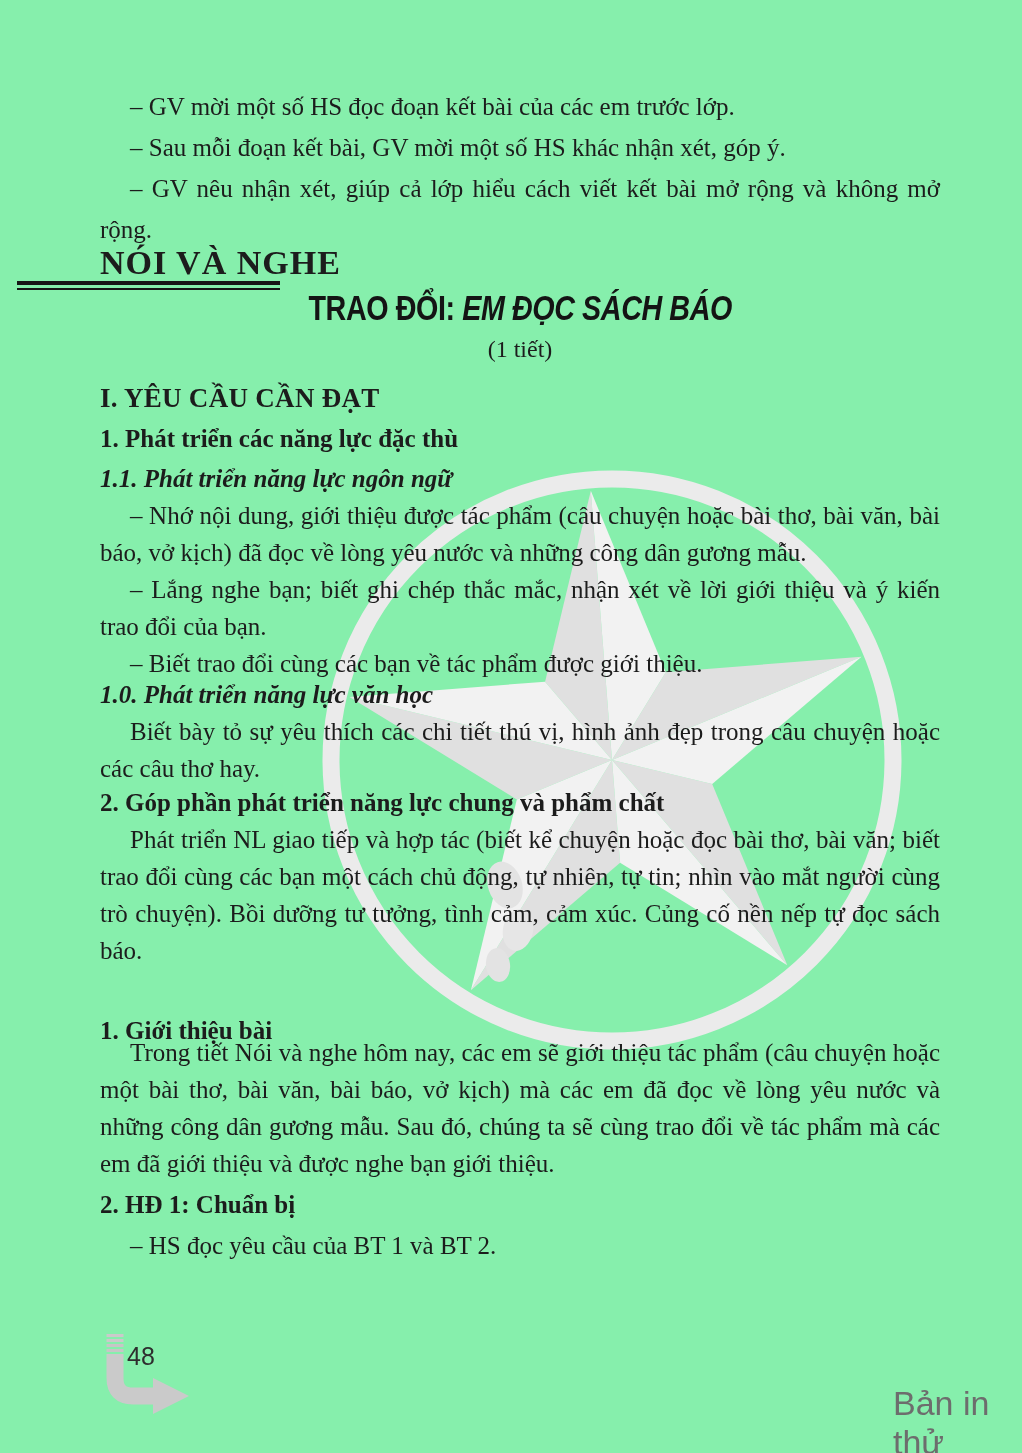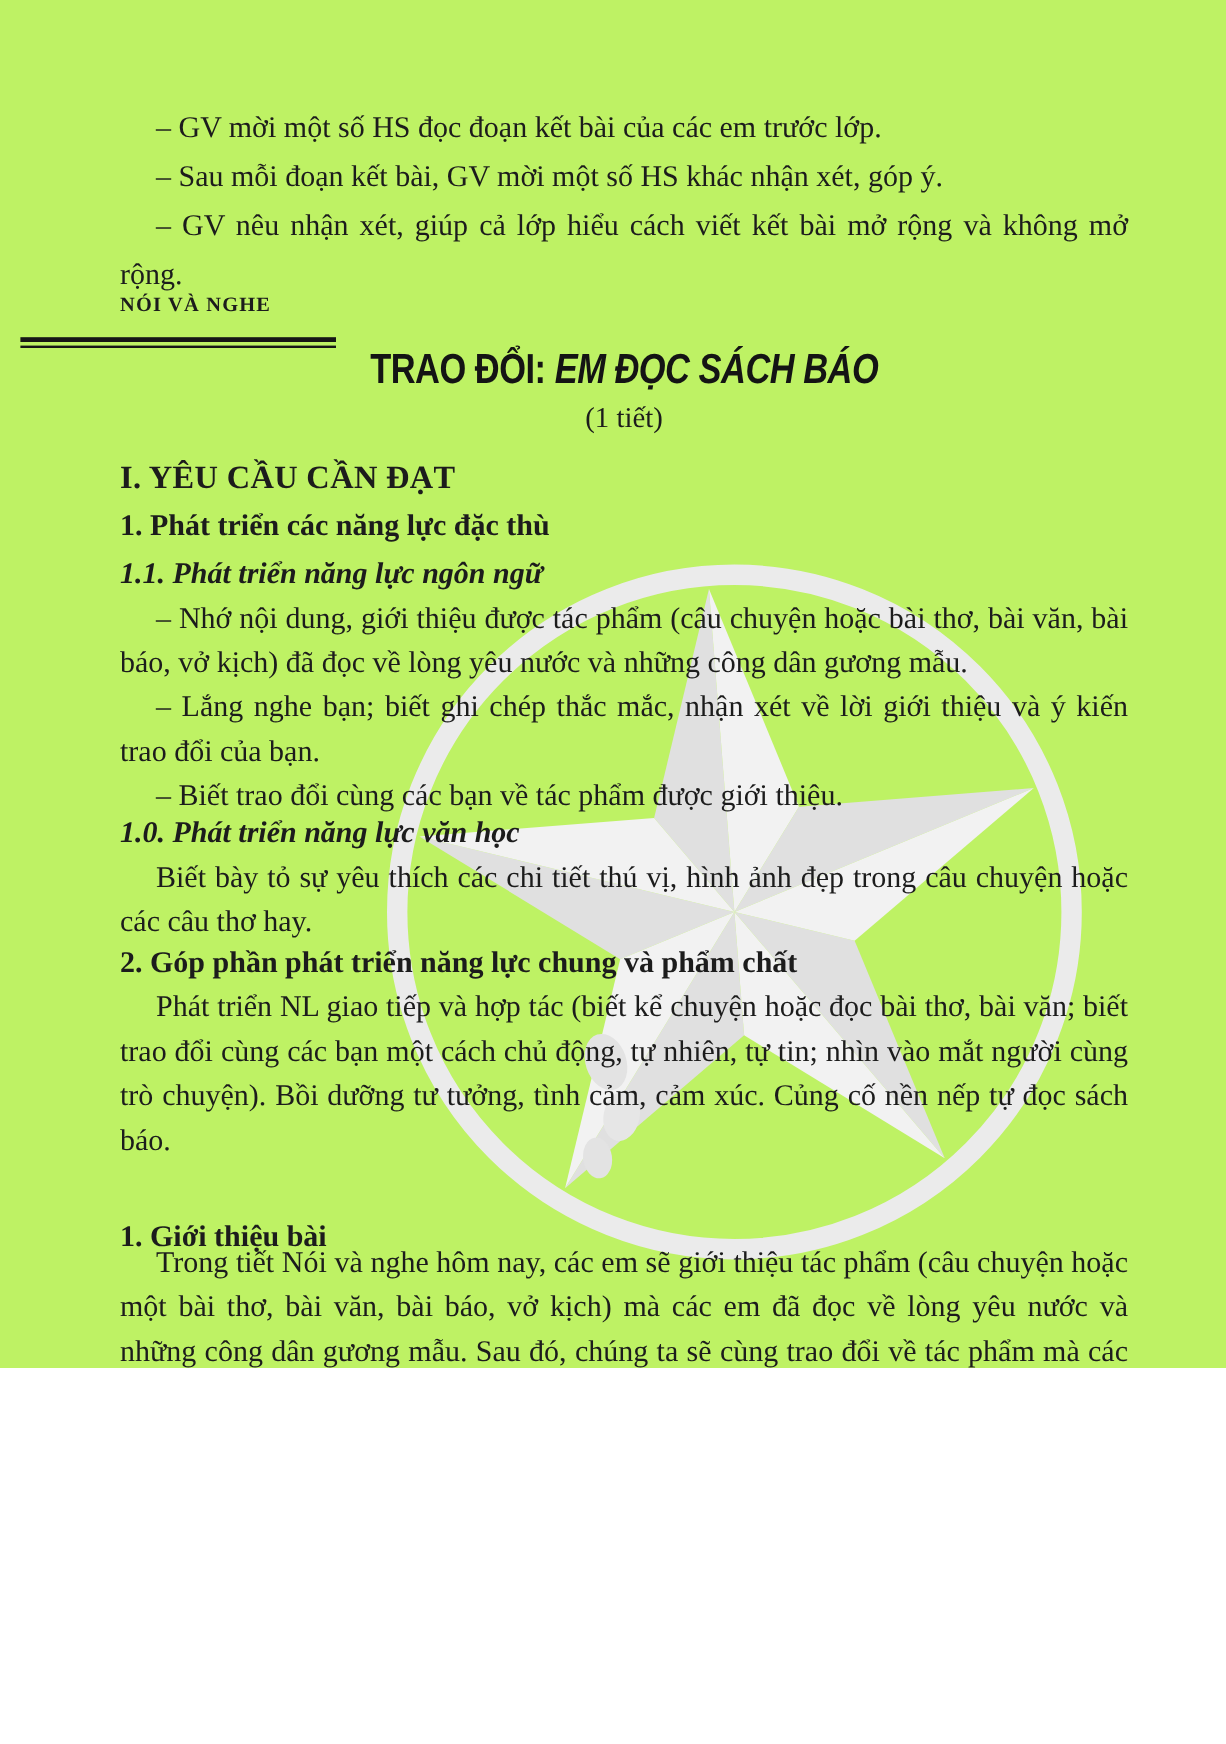--- a/index.html
+++ b/index.html
@@ -1,29 +1,29 @@
 <!DOCTYPE html>
 <html><head>
 <meta charset="utf-8">
 <style>
   html,body { margin:0; padding:0; background:#ffffff; }
   .page {
-    position:relative; width:1022px; height:1140px; background:#bef264;
+    position:relative; width:1022px; height:1453px; background:#86efac;
     overflow:hidden; font-family:"Liberation Serif", serif; color:#1c1c1c;
   }
   
   .watermark { position:absolute; left:312px; top:460px; width:600px; height:600px; }
 
   
   .blk { position:absolute; left:100px; width:840px; }
 
   p.body { margin:0; font-size:25px; line-height:37px; text-align:justify; text-indent:30px; }
   .intro p { line-height:41px; }
 
-  .section-label { font-size:17px; font-weight:bold; letter-spacing:1px; }
+  .section-label { font-size:34px; font-weight:bold; letter-spacing:1px; }
   .double-rule {
     position:absolute; left:17px; top:281px; width:263px; height:3px;
     border-top:4px solid #161616; border-bottom:2px solid #161616;
   }
 
   .title-row { text-align:center; }
   .cond {
     display:inline-block; transform:scaleX(0.82); transform-origin:center;
     font-family:"Liberation Sans", sans-serif; font-weight:bold; font-size:35px;
     letter-spacing:-0.5px; white-space:nowrap; color:#141414;

